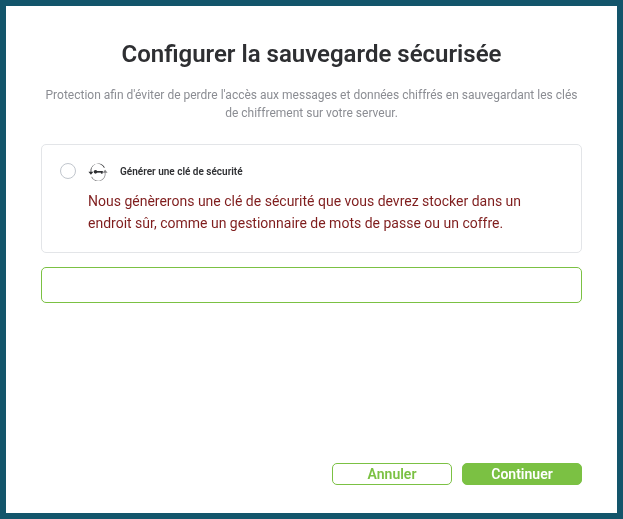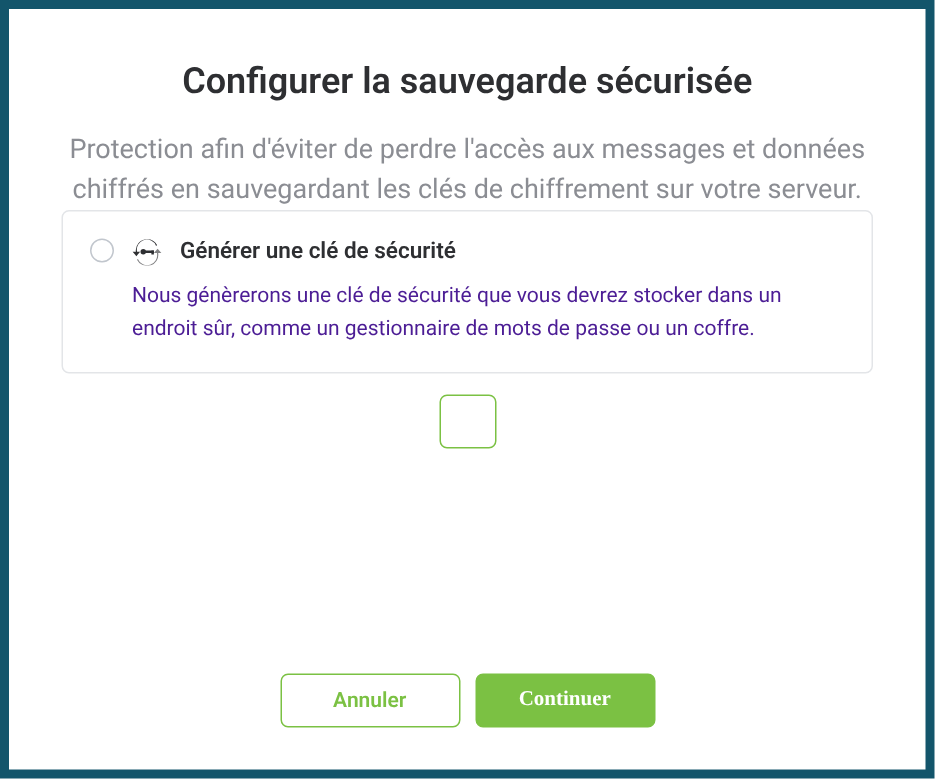--- a/index.html
+++ b/index.html
@@ -13,34 +13,34 @@
     align-items: center;
     justify-content: center;
   }
   .dialog {
     width: 611px;
     height: 507px;
     background: #fff;
     padding: 30px 35px 28px 35px;
     display: flex;
     flex-direction: column;
-    align-items: center;
   }
   .title {
     font-size: 24px;
     font-weight: 600;
     color: #2e2f32;
     text-align: center;
     margin: 4px 0 18px 0;
   }
   .subtitle {
-    font-size: 18px;
+    font-size: 12px;
     color: #8b8d93;
     text-align: center;
     line-height: 1.5;
+    margin-bottom: 22px;
   }
   .option {
     border: 1px solid #e3e5e8;
     border-radius: 5px;
     padding: 16px 18px 18px 18px;
     margin-bottom: 14px;
     position: relative;
     cursor: pointer;
   }
   .option.selected {
@@ -73,58 +73,57 @@
   }
   .key-icon {
     flex-shrink: 0;
     width: 20px;
     height: 20px;
     display: flex;
     align-items: center;
     justify-content: center;
   }
   .opt-title {
-    font-size: 15px;
+    font-size: 10px;
     font-weight: 600;
     color: #2e2f32;
   }
   .opt-desc {
     font-size: 14px;
-    color: #4c1d95;
+    color: #7f1d1d;
     line-height: 1.55;
     margin-left: 28px;
   }
   .footer {
     margin-top: auto;
     display: flex;
     justify-content: flex-end;
     gap: 10px;
   }
   .btn {
     min-width: 120px;
-    height: 36px;
+    height: 22px;
     border-radius: 5px;
     font-size: 14px;
     font-weight: 600;
     cursor: pointer;
     display: inline-flex;
     align-items: center;
     justify-content: center;
     padding: 0 16px;
   }
   .btn-secondary {
     background: #fff;
     border: 1px solid #7bc143;
     color: #7bc143;
   }
   .btn-primary {
     background: #7bc143;
     border: 1px solid #7bc143;
     color: #fff;
-    font-family: Liberation Serif, serif;
   }
 </style>
 </head>
 <body>
 
 <div class="dialog">
 
   <div class="title">Configurer la sauvegarde sécurisée</div>
 
   <div class="subtitle">Protection afin d'éviter de perdre l'accès aux messages et données chiffrés en sauvegardant les clés de chiffrement sur votre serveur.</div>

